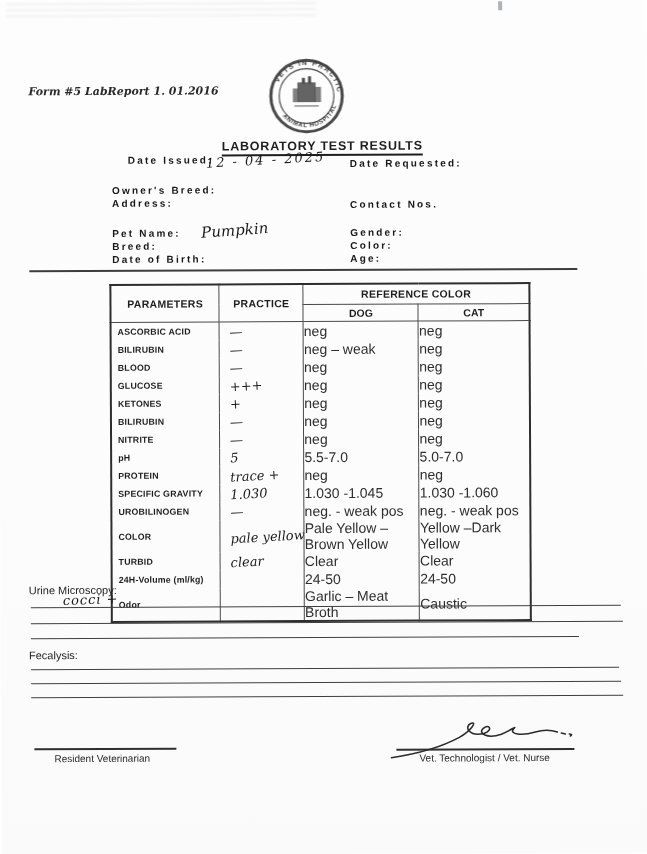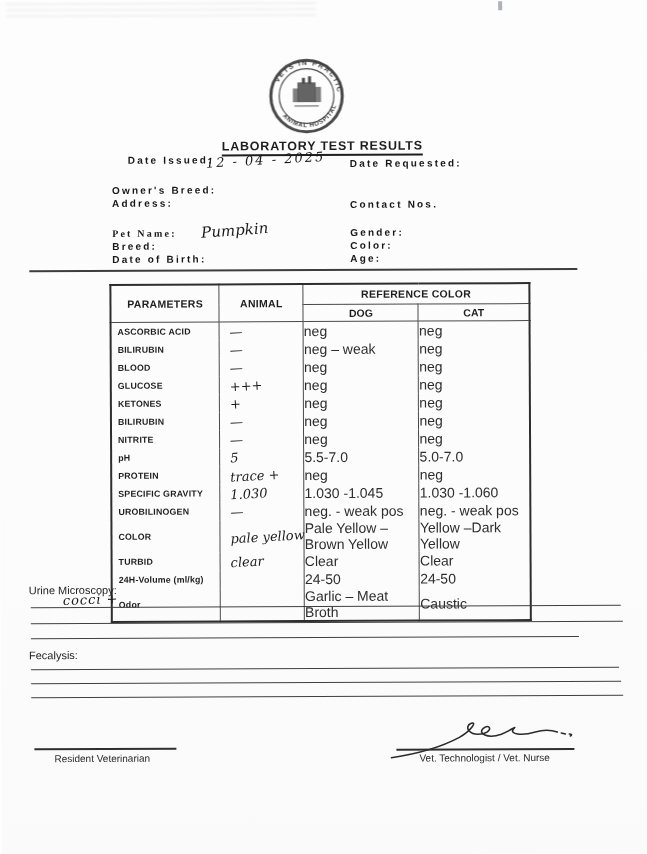--- a/index.html
+++ b/index.html
@@ -55,20 +55,21 @@
   .sig-svg { position:absolute; top:716px; left:388px; width:210px; height:44px; }
 </style>
 </head>
 <body>
 
 <div class="sheet">
 
   <div class="smudge-top"></div>
   <div class="tick-top"></div>
 
+  <div class="form-ref">Form #5 LabReport 1. 01.2016</div>
 
   <svg class="seal" viewBox="0 0 100 100">
     <circle cx="50" cy="50" r="47" fill="none" stroke="#3a3a3a" stroke-width="4"></circle>
     <circle cx="50" cy="50" r="36" fill="none" stroke="#3a3a3a" stroke-width="1.5"></circle>
     <defs>
       <path id="arcTop" d="M 50 50 m -41 0 a 41 41 0 1 1 82 0"></path>
       <path id="arcBot" d="M 50 50 m -41 0 a 41 41 0 1 0 82 0"></path>
     </defs>
     <text font-size="9" font-weight="bold" fill="#2f2f2f" letter-spacing="2">
       <textPath href="#arcTop" startOffset="14%">VETS IN PRACTICE</textPath>
@@ -91,41 +92,41 @@
   </div>
 
   <span class="lbl" style="top:154px;left:113px;padding-left:16px;">Date Issued:</span>
   <span class="hw hw-date">12 - 04 - 2025</span>
   <span class="lbl" style="top:158px;left:351px;">Date Requested:</span>
 
   <span class="lbl" style="top:184px;left:113px;">Owner's Breed:</span>
   <span class="lbl" style="top:197px;left:113px;">Address:</span>
   <span class="lbl" style="top:199px;left:351px;">Contact Nos.</span>
 
-  <span class="lbl" style="top:227px;left:113px;font-family:Liberation Serif, serif;">Pet Name:</span>
+  <span class="lbl" style="top:227px;left:113px;">Pet Name:</span>
   <span class="hw hw-pet">Pumpkin</span>
   <span class="lbl" style="top:240px;left:113px;">Breed:</span>
   <span class="lbl" style="top:253px;left:113px;">Date of Birth:</span>
   <span class="lbl" style="top:227px;left:351px;">Gender:</span>
   <span class="lbl" style="top:240px;left:351px;">Color:</span>
   <span class="lbl" style="top:253px;left:351px;">Age:</span>
 
   <div class="divider"></div>
 
   <table class="results">
     <colgroup>
         <col style="width:26%">
         <col style="width:20%">
         <col style="width:27.5%">
         <col style="width:26.5%">
       </colgroup>
     <thead>
       <tr>
         <th class="h-main" rowspan="2">PARAMETERS</th>
-        <th class="h-main" rowspan="2">ANIMAL</th>
+        <th class="h-main" rowspan="2">PRACTICE</th>
         <th class="h-main" colspan="2">REFERENCE COLOR</th>
       </tr>
       <tr>
         <th class="h-sub">DOG</th>
         <th class="h-sub">CAT</th>
       </tr>
     </thead>
     <tbody>
       <tr>
           <td class="param">ASCORBIC ACID</td>

